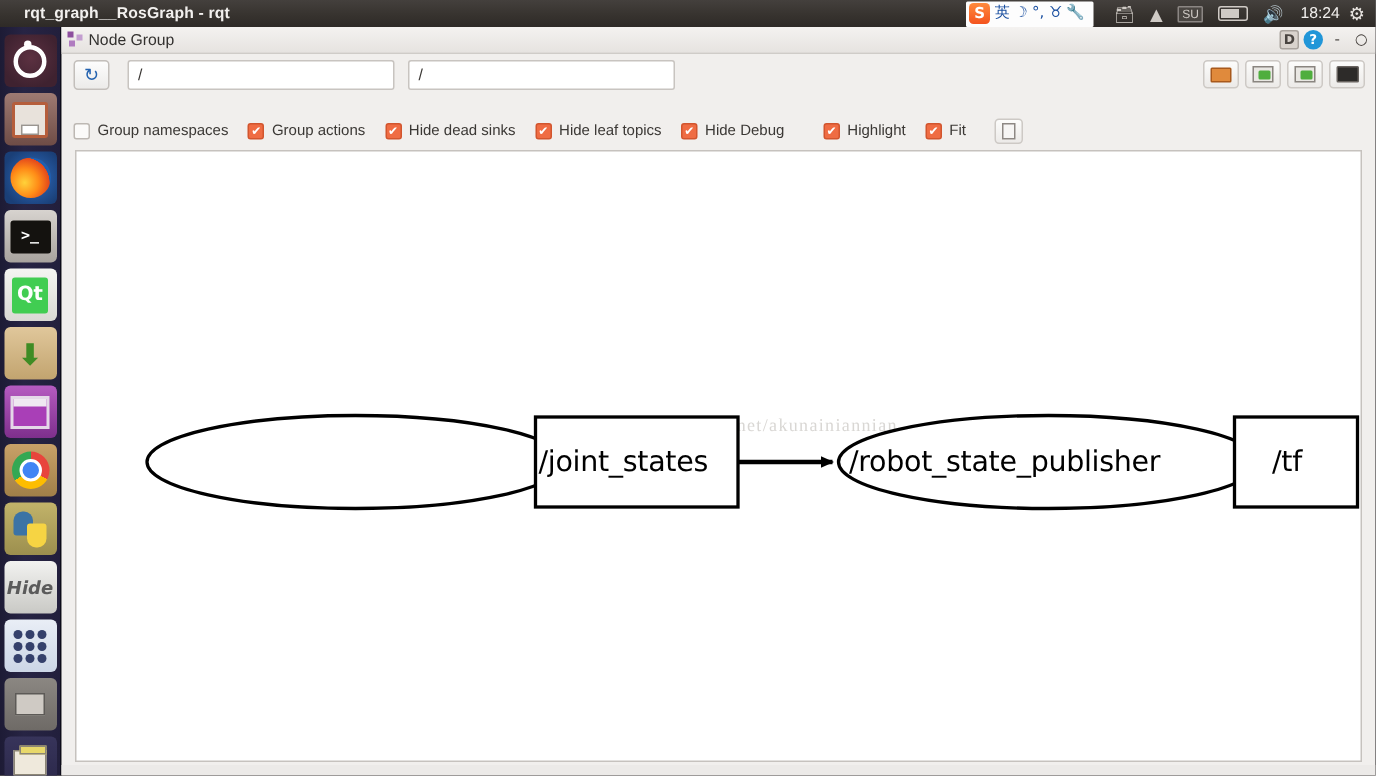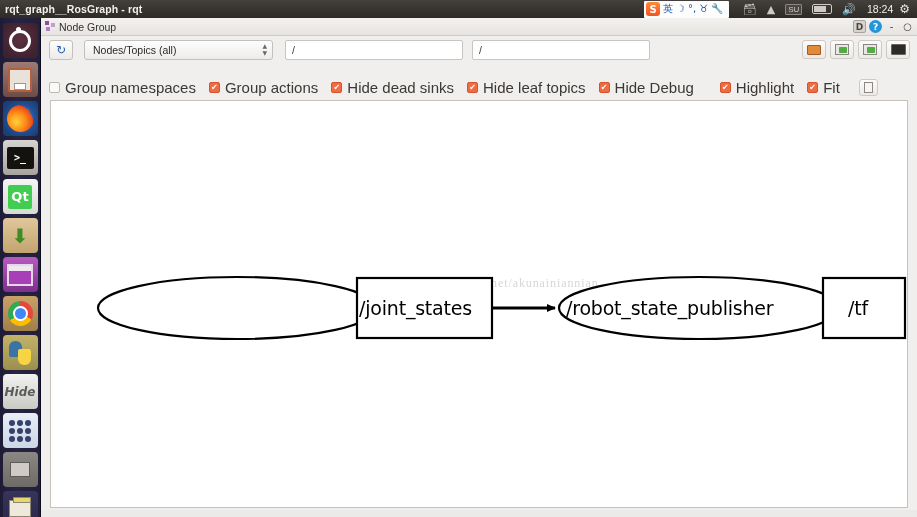--- a/index.html
+++ b/index.html
@@ -12,21 +12,21 @@
   #root { position: relative; width: 917px; height: 517px; }
 
   
   .top-panel {
     position: absolute; left: 0; top: 0; width: 917px; height: 18px;
     background: linear-gradient(to bottom, #44403d 0%, #37332f 55%, #2e2a27 100%);
     display: flex; align-items: center;
   }
   .panel-title {
     color: #f2f0ee; font-size: 10.5px; font-weight: bold;
-    padding-left: 5px; letter-spacing: .1px; white-space: nowrap;
+    padding-left: 16px; letter-spacing: .1px; white-space: nowrap;
   }
   .tray { position: absolute; right: 0; top: 0; height: 18px; display: flex; align-items: center; }
   .ime-box {
     display: flex; align-items: center; gap: 3px;
     background: #fdfdfd; height: 17px; padding: 0 5px 0 2px;
     border-radius: 1px; margin-right: 9px;
   }
   .ime-s {
     width: 14px; height: 14px; border-radius: 3px;
     background: linear-gradient(to bottom,#ff8a3d,#f4531d);
@@ -183,21 +183,21 @@
   .box {
     width: 11px; height: 11px; border-radius: 2px; margin-right: 5px;
     border: 1px solid #bdb8b3; background: #fbfaf9;
     display: flex; align-items: center; justify-content: center;
   }
   .box.on { background: #ef6c43; border-color: #d2552e; }
   .box.on::after {
     content: "✔"; color: #fff; font-size: 8px; line-height: 8px;
     font-family: "DejaVu Sans", sans-serif;
   }
-  .chk-label { font-size: 15px; color: #3b3835; white-space: nowrap; }
+  .chk-label { font-size: 10px; color: #3b3835; white-space: nowrap; }
   .fit-btn {
     width: 19px; height: 17px; border: 1px solid #cdc9c5; border-radius: 3px;
     background: linear-gradient(to bottom,#fcfcfb,#eceae8);
     display: flex; align-items: center; justify-content: center; margin-left: 6px;
   }
   .fit-btn i { width:9px;height:11px;border:1px solid #8d8884;background:#f6f5f4; display:block;}
 
   
   .canvas-wrap {
     position: absolute; left: 9px; top: 82px; width: 858px; height: 408px;
@@ -311,27 +311,20 @@
         <span class="wbtn d">D</span>
         <span class="wbtn q">?</span>
         <span class="wbtn min">-</span>
         <span class="wbtn close">○</span>
       </span>
     </div>
 
     <div class="toolbar-row">
       <div class="refresh-btn">
         <span>↻</span>
-      </div>
-      <div class="combo">
-        <span>Nodes/Topics (all)</span>
-        <span class="spin">
-            <span>▲</span>
-            <span>▼</span>
-          </span>
       </div>
       <div class="tinput" id="field1">
         <span>/</span>
       </div>
       <div class="tinput" id="field2">
         <span>/</span>
       </div>
     </div>
 
     <div class="tool-right">

